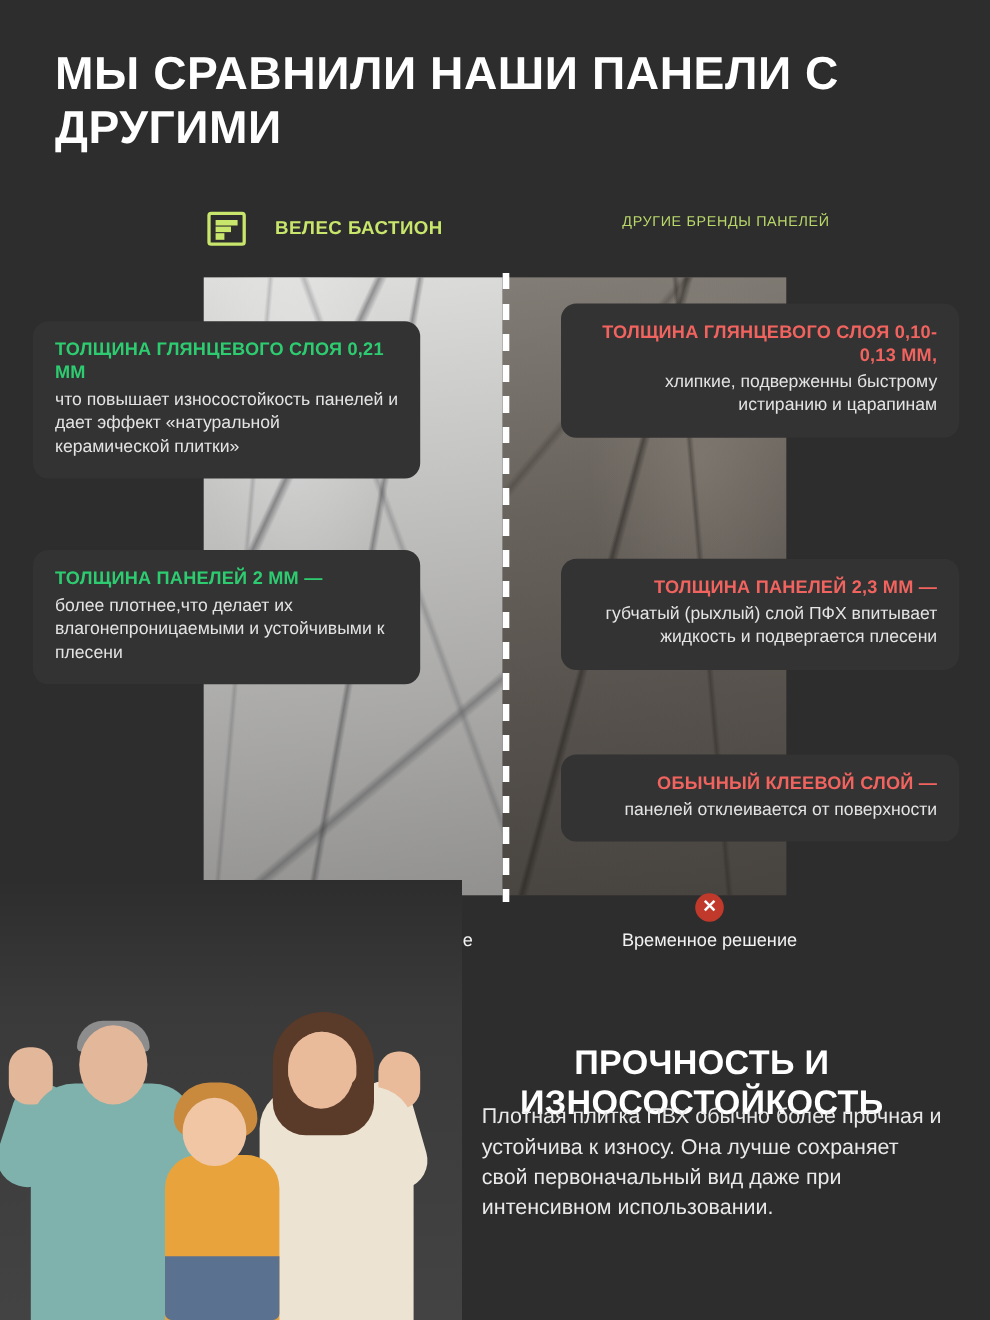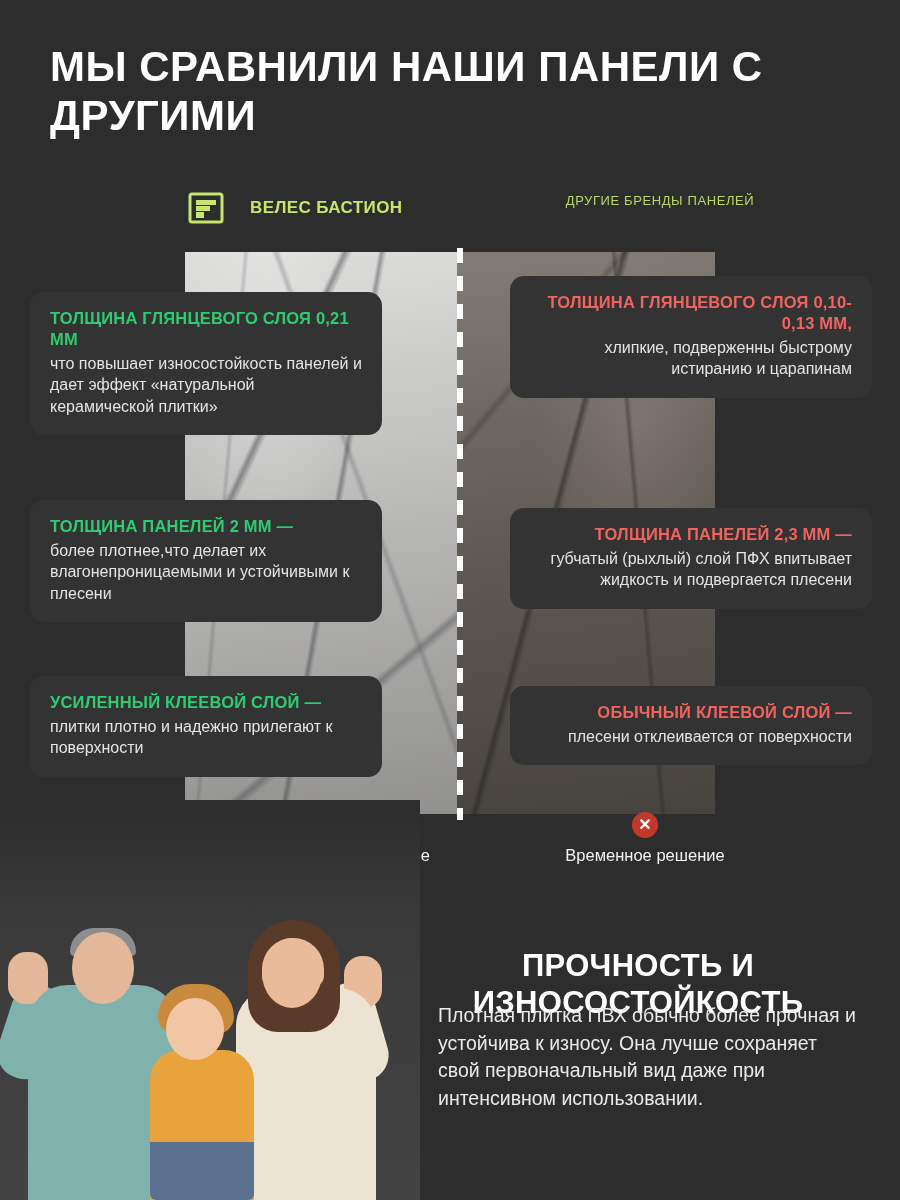--- a/index.html
+++ b/index.html
@@ -255,36 +255,32 @@
   <div class="divider"></div>
 
   <div class="card left" id="card-l1">
     <div class="head">ТОЛЩИНА ГЛЯНЦЕВОГО СЛОЯ 0,21 ММ</div>
     <div class="body">что повышает износостойкость панелей и дает эффект «натуральной керамической плитки»</div>
   </div>
   <div class="card left" id="card-l2">
     <div class="head">ТОЛЩИНА ПАНЕЛЕЙ 2 ММ —</div>
     <div class="body">более плотнее,что делает их влагонепроницаемыми и устойчивыми к плесени</div>
   </div>
-  <div class="card left" id="card-l3">
-    <div class="head">УСИЛЕННЫЙ КЛЕЕВОЙ СЛОЙ —</div>
-    <div class="body">плитки плотно и надежно прилегают к поверхности</div>
-  </div>
 
   <div class="card right" id="card-r1">
     <div class="head">ТОЛЩИНА ГЛЯНЦЕВОГО СЛОЯ 0,10-0,13 ММ,</div>
     <div class="body">хлипкие, подверженны быстрому истиранию и царапинам</div>
   </div>
   <div class="card right" id="card-r2">
     <div class="head">ТОЛЩИНА ПАНЕЛЕЙ 2,3 ММ —</div>
     <div class="body">губчатый (рыхлый) слой ПФХ впитывает жидкость и подвергается плесени</div>
   </div>
   <div class="card right" id="card-r3">
     <div class="head">ОБЫЧНЫЙ КЛЕЕВОЙ СЛОЙ —</div>
-    <div class="body">плесени отклеивается от поверхности</div>
+    <div class="body">панелей отклеивается от поверхности</div>
   </div>
 
   <div class="verdict good" id="verdict-left">
     <span class="mark">✓</span>
     <span>Долгосрочное решение</span>
   </div>
   <div class="verdict bad" id="verdict-right">
     <span class="mark">✕</span>
     <span>Временное решение</span>
   </div>

